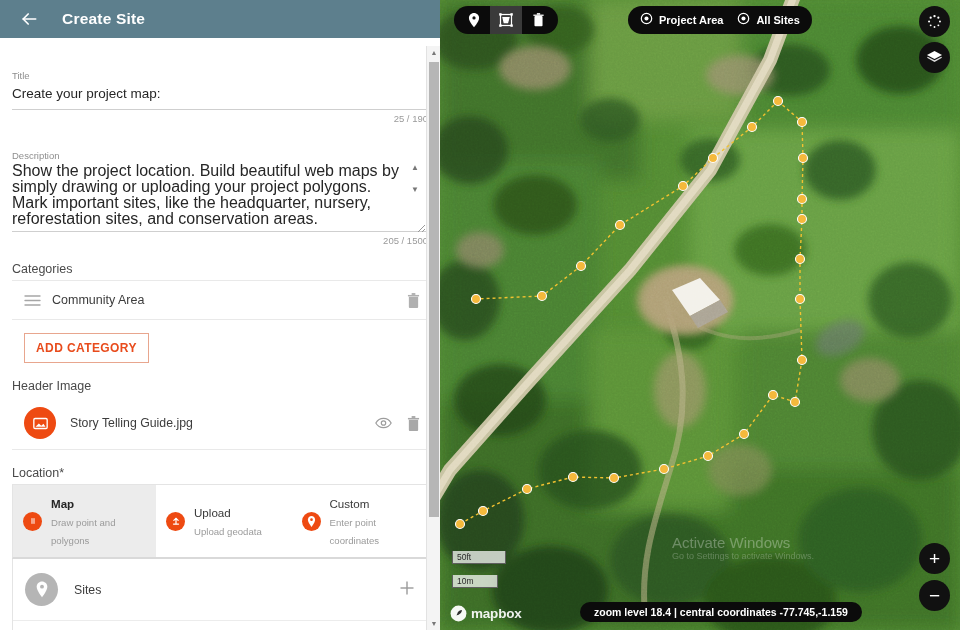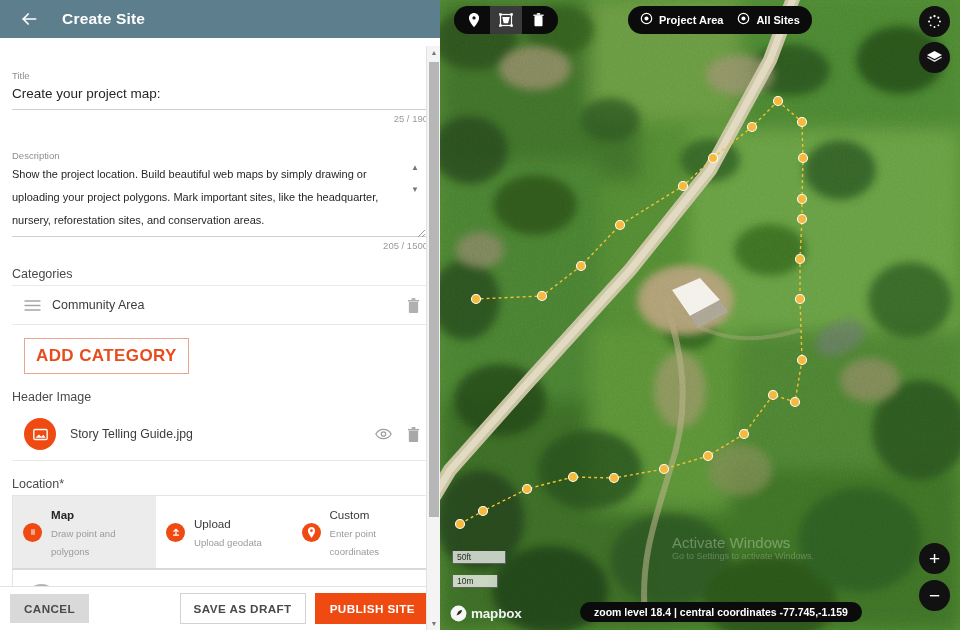--- a/index.html
+++ b/index.html
@@ -65,23 +65,23 @@
   .counter {
     font-size: 9.5px;
     color: #9a9a9a;
     text-align: right;
     padding-top: 3px;
   }
 
   
   .desc-wrap { position: relative; }
   .desc-text {
-    font-size: 11px;
+    font-size: 16px;
     color: #262626;
-    line-height: 23px;
+    line-height: 16px;
     padding: 2px 26px 4px 0;
     border-bottom: 1px solid #cfcfcf;
     white-space: normal;
   }
   .desc-spin {
     position: absolute; right: 6px; top: 2px;
     width: 14px;
     display: flex; flex-direction: column; gap: 13px;
     align-items: center;
     color: #777;
@@ -109,21 +109,21 @@
   .drag-handle { width: 40px; display: flex; align-items: center; justify-content: center; cursor: grab; }
   .cat-name { flex: 1; font-size: 12.5px; color: #3c3c3c; }
   .icon-btn { width: 30px; display: flex; align-items: center; justify-content: center; cursor: pointer; }
 
   .add-cat {
     margin: 13px 0 0 12px;
     display: inline-block;
     border: 1px solid #e8a68e;
     color: #e84b1c;
     background: #fff;
-    font-size: 17px;
+    font-size: 12px;
     font-weight: bold;
     letter-spacing: .4px;
     padding: 7px 11px;
     cursor: pointer;
   }
 
   .hdr-img-row {
     display: flex; align-items: center;
     padding: 10px 0;
     border-bottom: 1px solid #e9e9e9;
@@ -525,27 +525,20 @@
 
       
     </div>
 
     <div id="panel-scrollbar">
       <div class="sb-arrow" id="sb-up">▲</div>
       <div id="sb-thumb"></div>
       <div class="sb-arrow" id="sb-down">▼</div>
     </div>
 
-    <div id="footer">
-      <button class="btn" id="cancel-btn">CANCEL</button>
-      <div id="footer-right">
-        <button class="btn" id="draft-btn">SAVE AS DRAFT</button>
-        <button class="btn" id="publish-btn">PUBLISH SITE</button>
-      </div>
-    </div>
   </div>
 
   <div id="map-panel">
 
     <svg id="map-canvas" viewBox="0 0 520 630" preserveAspectRatio="none">
       <defs>
         <filter id="blurSm">
             <feGaussianBlur stdDeviation="4"></feGaussianBlur>
           </filter>
         <filter id="blurMd">

